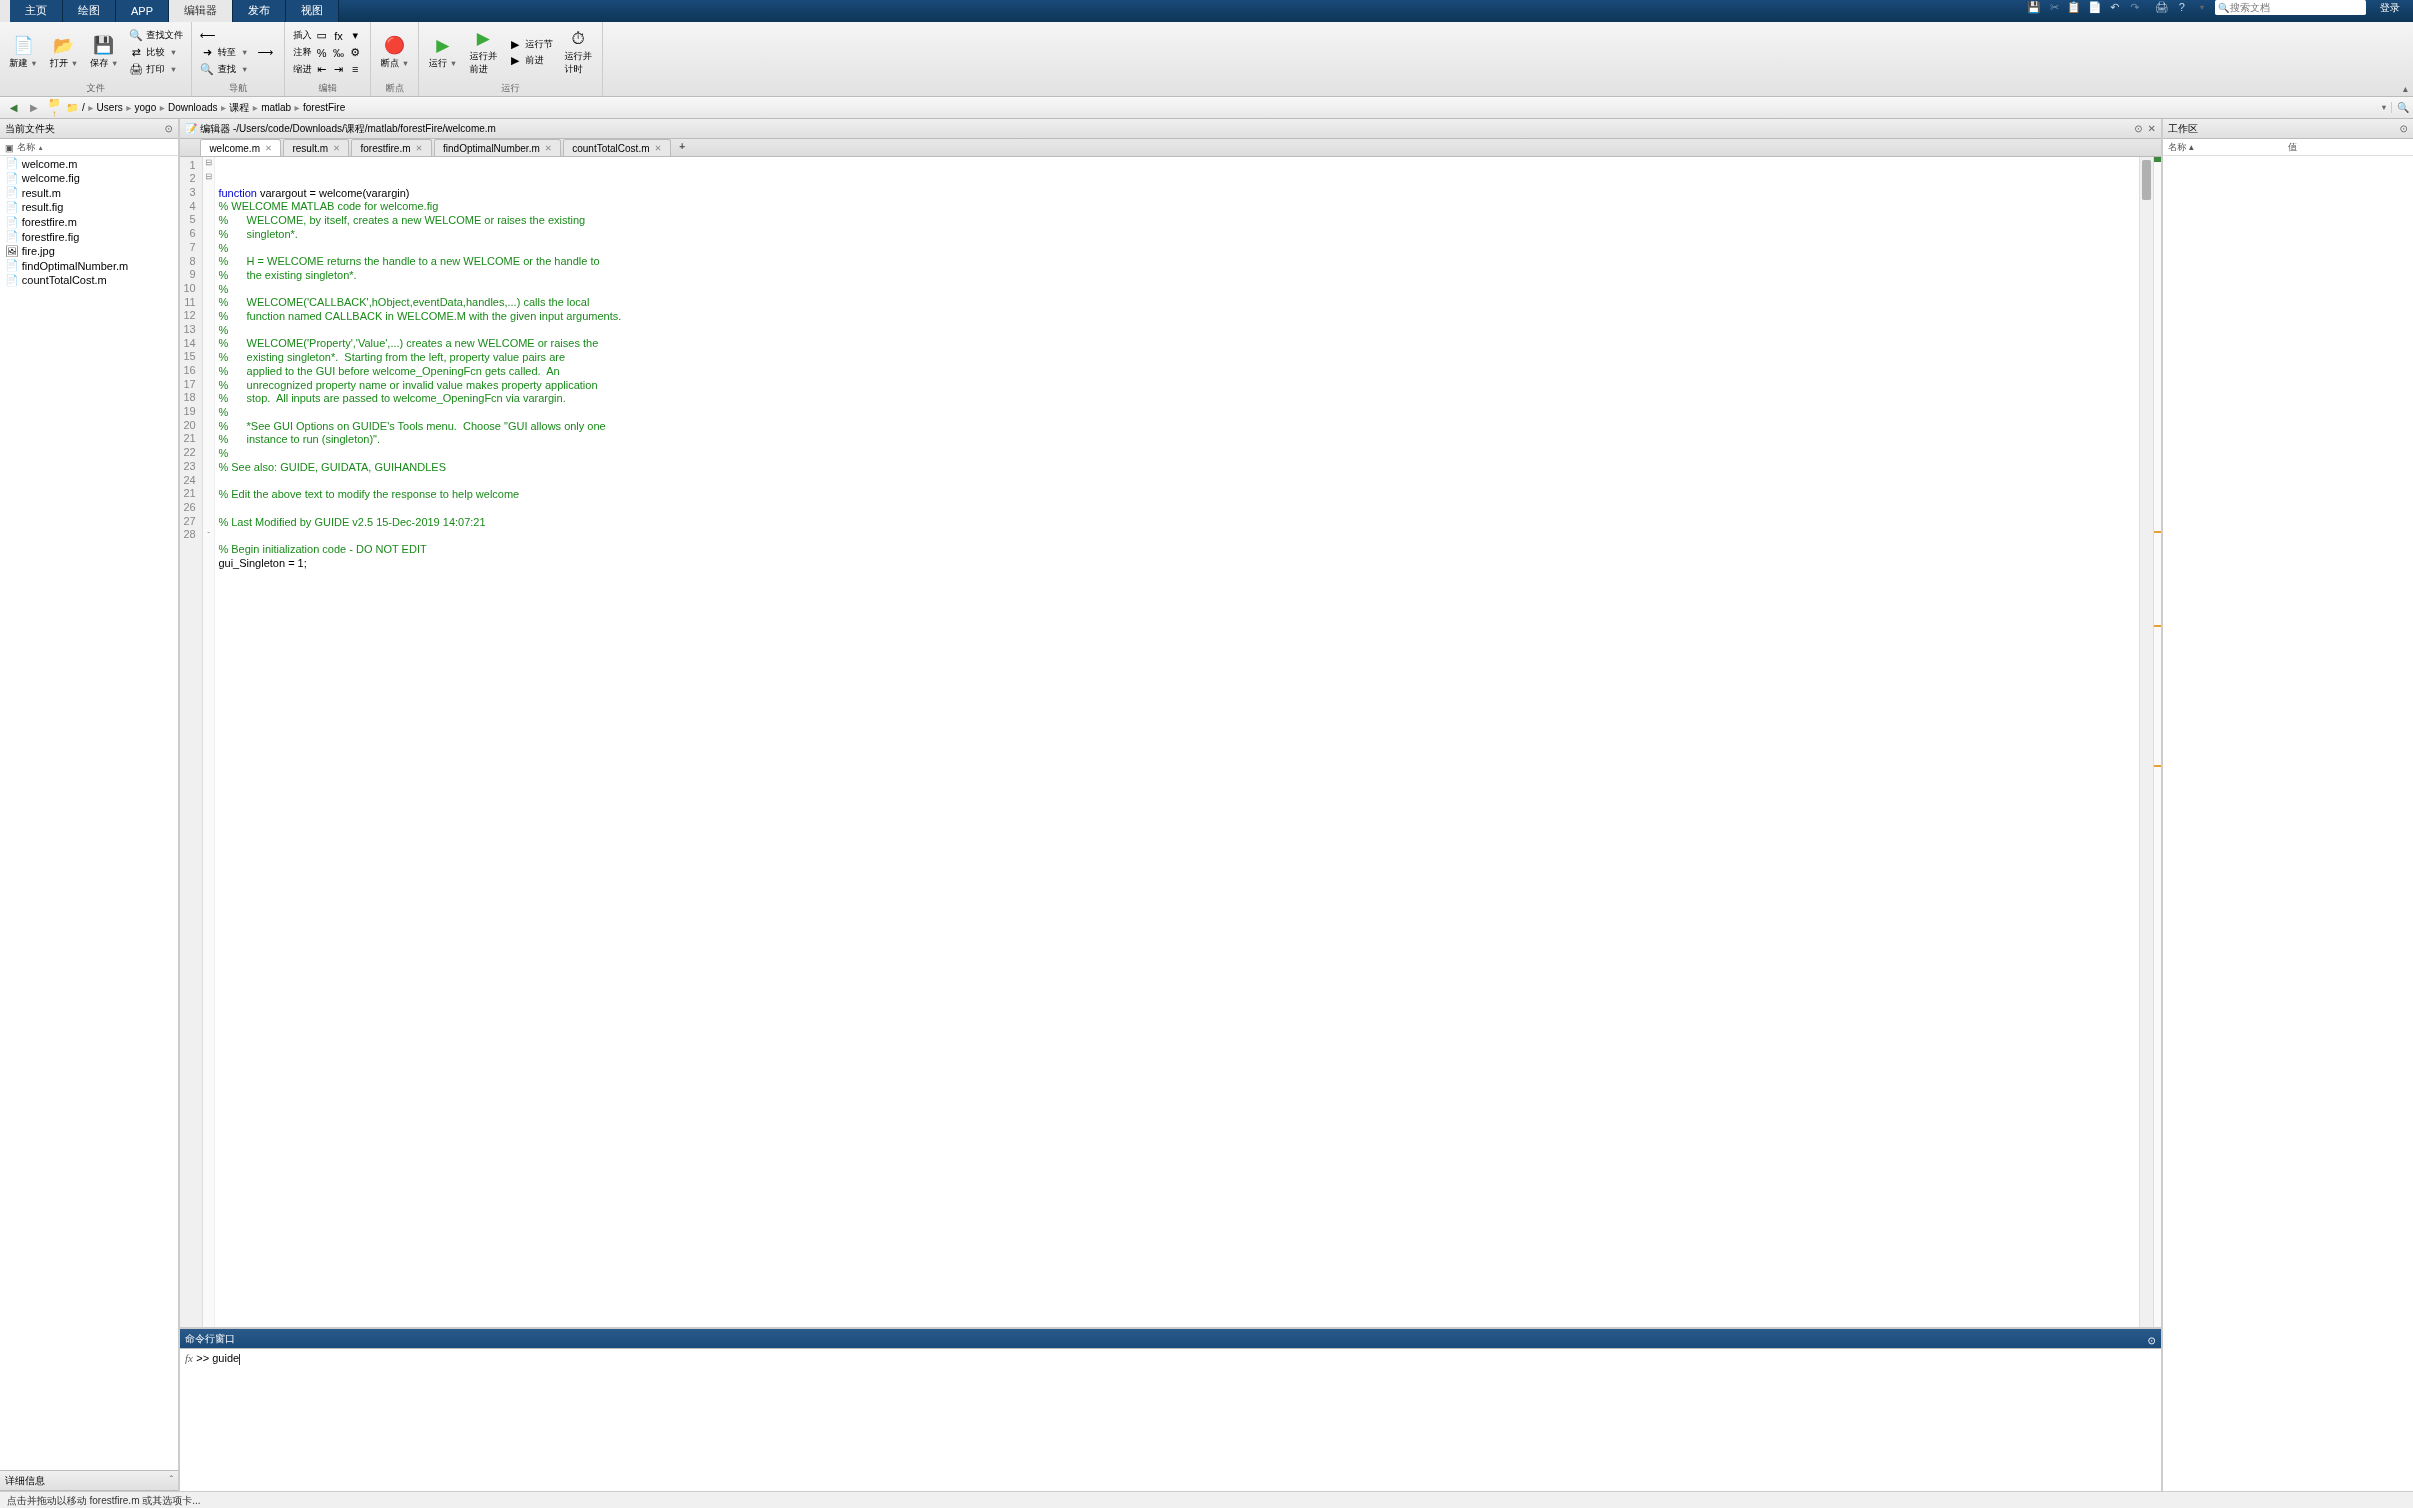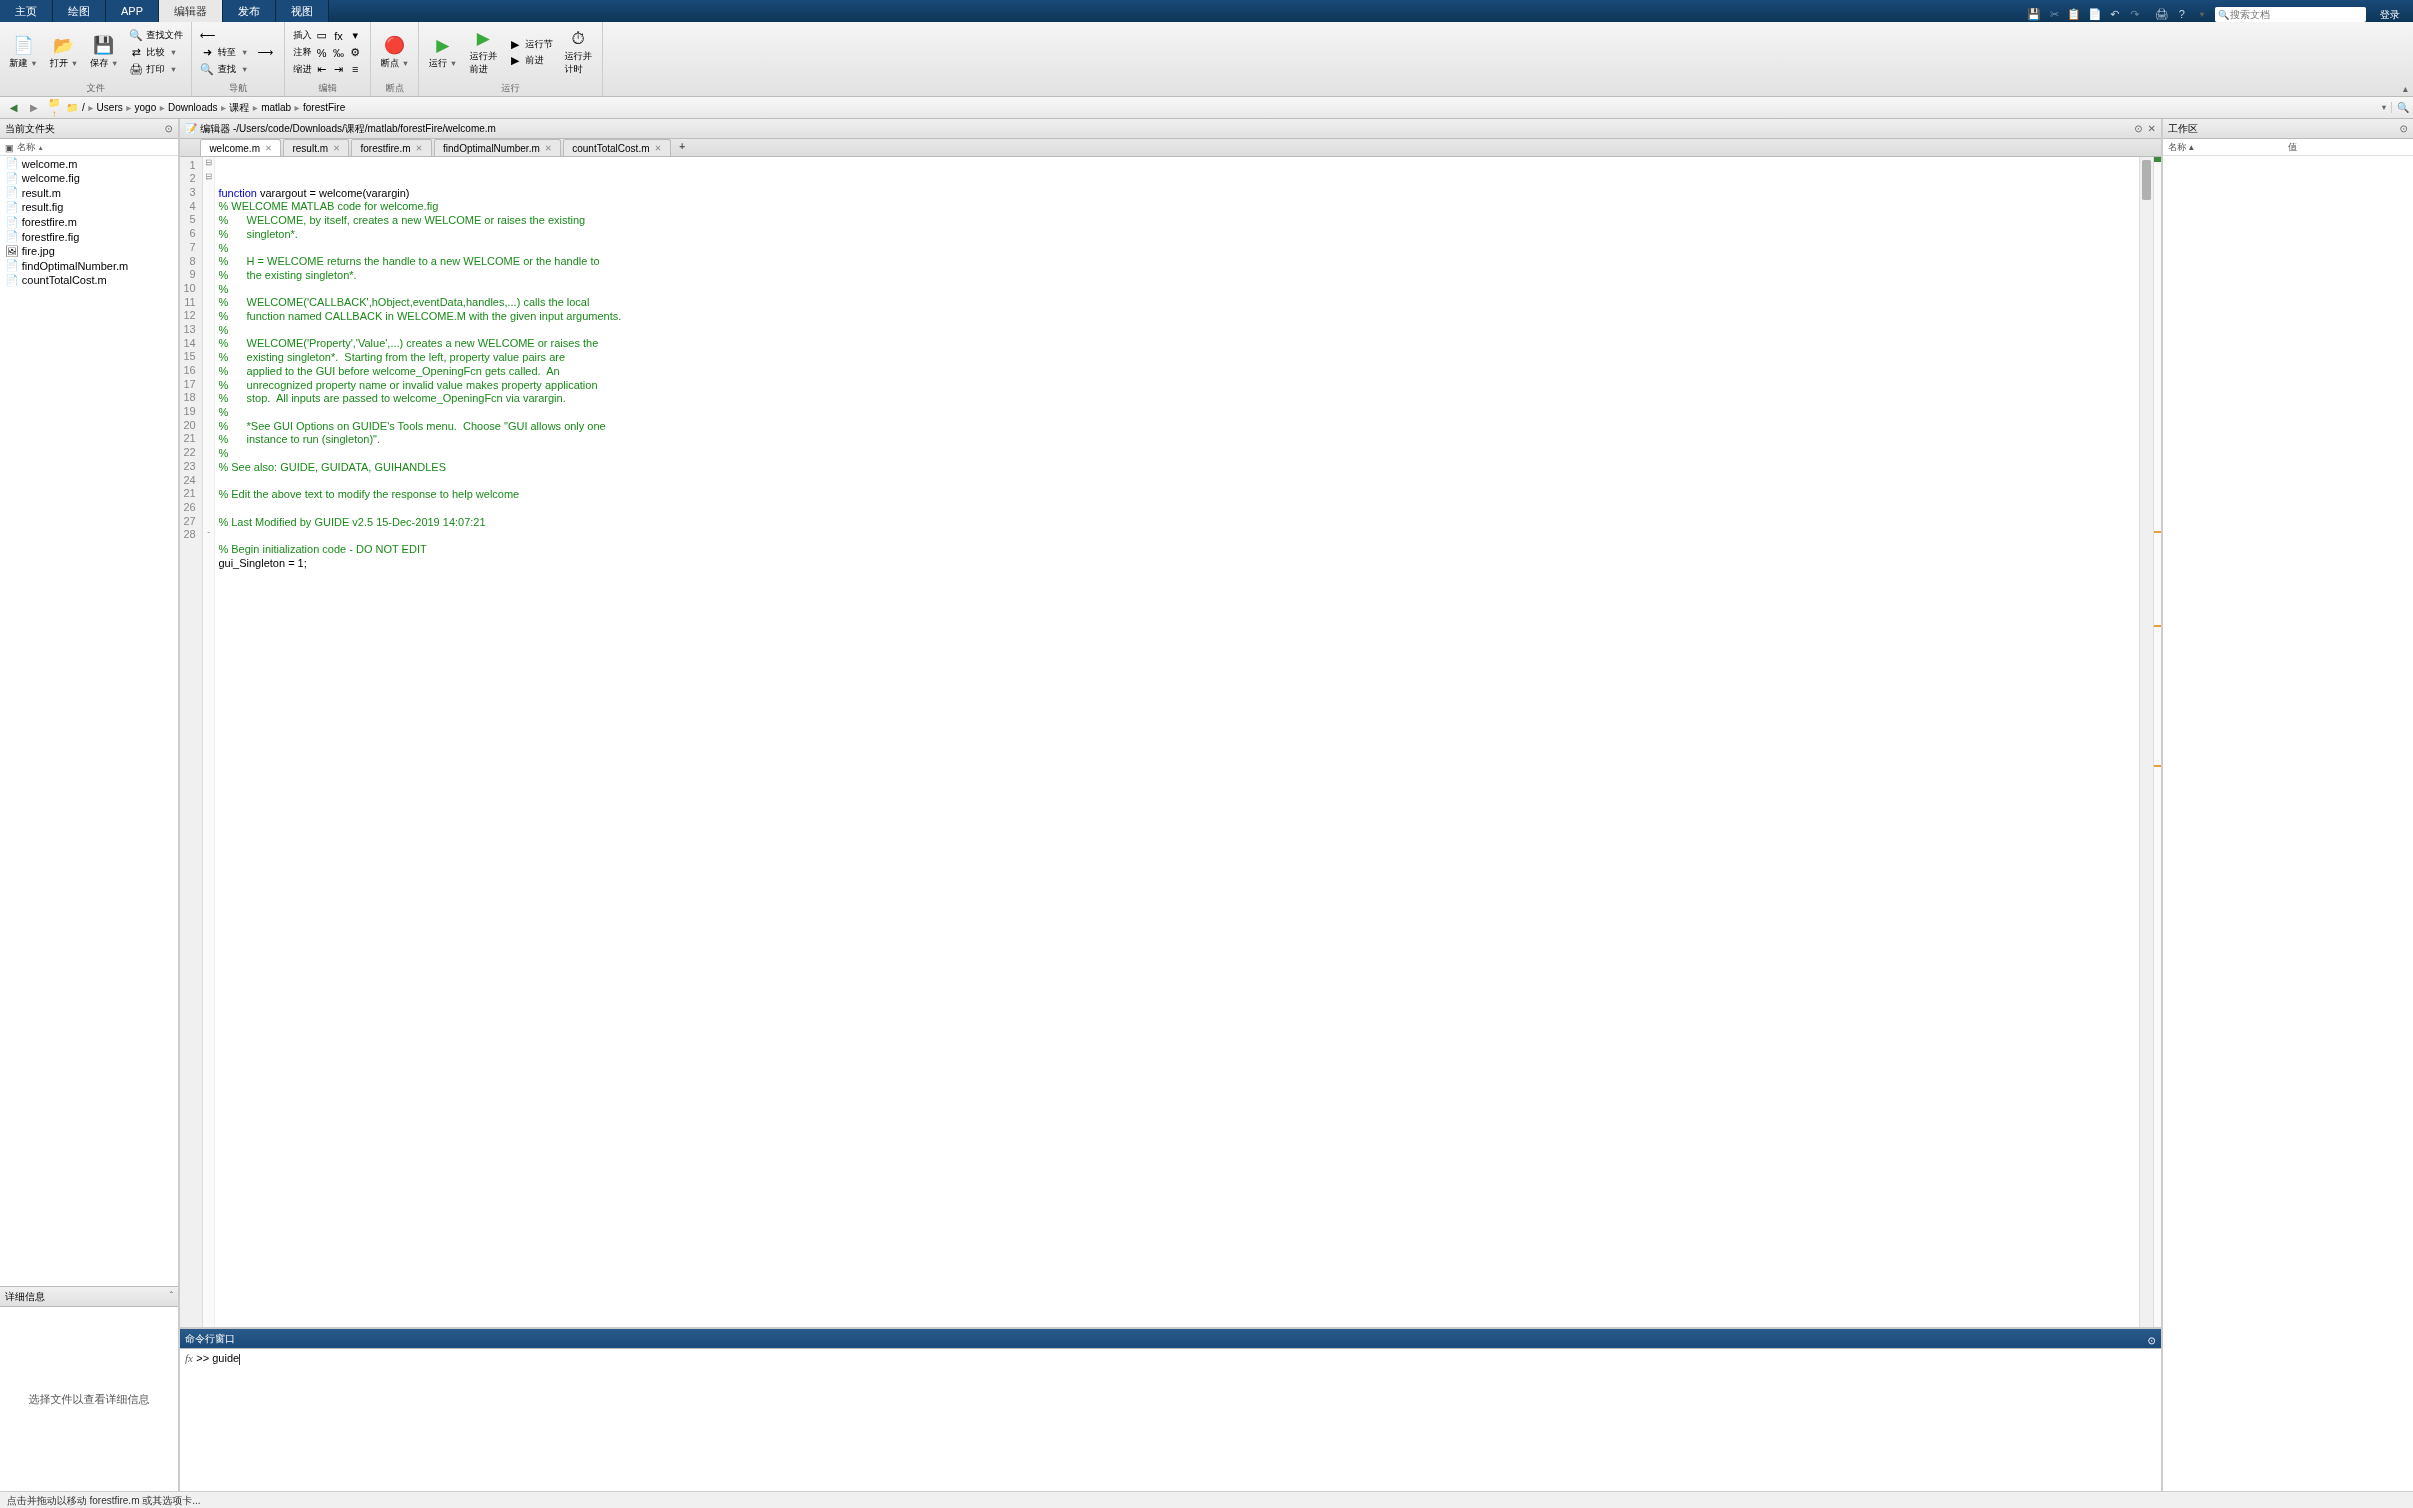--- a/index.html
+++ b/index.html
@@ -1,18 +1,18 @@
 <!DOCTYPE html>
 <html style="font-size:13.4px"><head>
 <meta charset="utf-8">
 <style>
 * { margin: 0; padding: 0; box-sizing: border-box; font-family: "Microsoft YaHei", "PingFang SC", sans-serif; }
 body { background: #e8e8e8; font-size: 10px; overflow: hidden; }
 
-.topbar { background: linear-gradient(#1a4a7a, #0d3556); height: 22px; display: flex; align-items: flex-end; }
+.topbar { background: linear-gradient(#1a4a7a, #0d3556); height: 22px; display: flex; align-items: flex-start; margin-left: 10px; }
 .topbar-tabs { display: flex; }
 .topbar-tab { padding: 3.4px 15px; color: #fff; background: #1a4a7a; border-right: 0.8px solid #0a2a45; display: flex; align-items: center; cursor: pointer; font-size: 11px; }
 .topbar-tab.active { background: #e8e8e8; color: #333; }
 .topbar-right { margin-left: auto; display: flex; align-items: center; gap: 6.7px; padding: 0 6.7px; }
 .topbar-icon { width: 13.4px; height: 13.4px; display: flex; align-items: center; justify-content: center; color: #c8d8e8; cursor: pointer; font-size: 11px; }
 .search-box { width: 151px; height: 15px; background: #fff; border-radius: 1.7px; display: flex; align-items: center; padding: 0 3.4px; }
 .search-box input { border: none; outline: none; font-size: 10px; width: 100%; }
 .login-link { color: #fff; padding: 0 6.7px; cursor: pointer; }
 
 .ribbon { background: linear-gradient(#f5f5f5, #e2e2e2); height: 75px; display: flex; border-bottom: 0.8px solid #bbb; position: relative; }
@@ -317,21 +317,20 @@
           <span class="file-icon">📄</span>
           <span>countTotalCost.m</span>
         </div>
       </div>
     <div class="detail-panel">
       <div class="panel-header">
         <span>详细信息</span>
         <span class="spacer"></span>
         <span class="ctrl">ˆ</span>
       </div>
-      <div class="detail-body">选择文件以查看详细信息</div>
     </div>
   </div>
 
   <div class="center-panel">
     <div class="panel-header">
       <span>📝</span>&nbsp;
       <span>编辑器 - </span>
       <span>/Users/code/Downloads/课程/matlab/forestFire/welcome.m</span>
       <span class="spacer"></span>
       <span class="ctrl">⊙</span>

